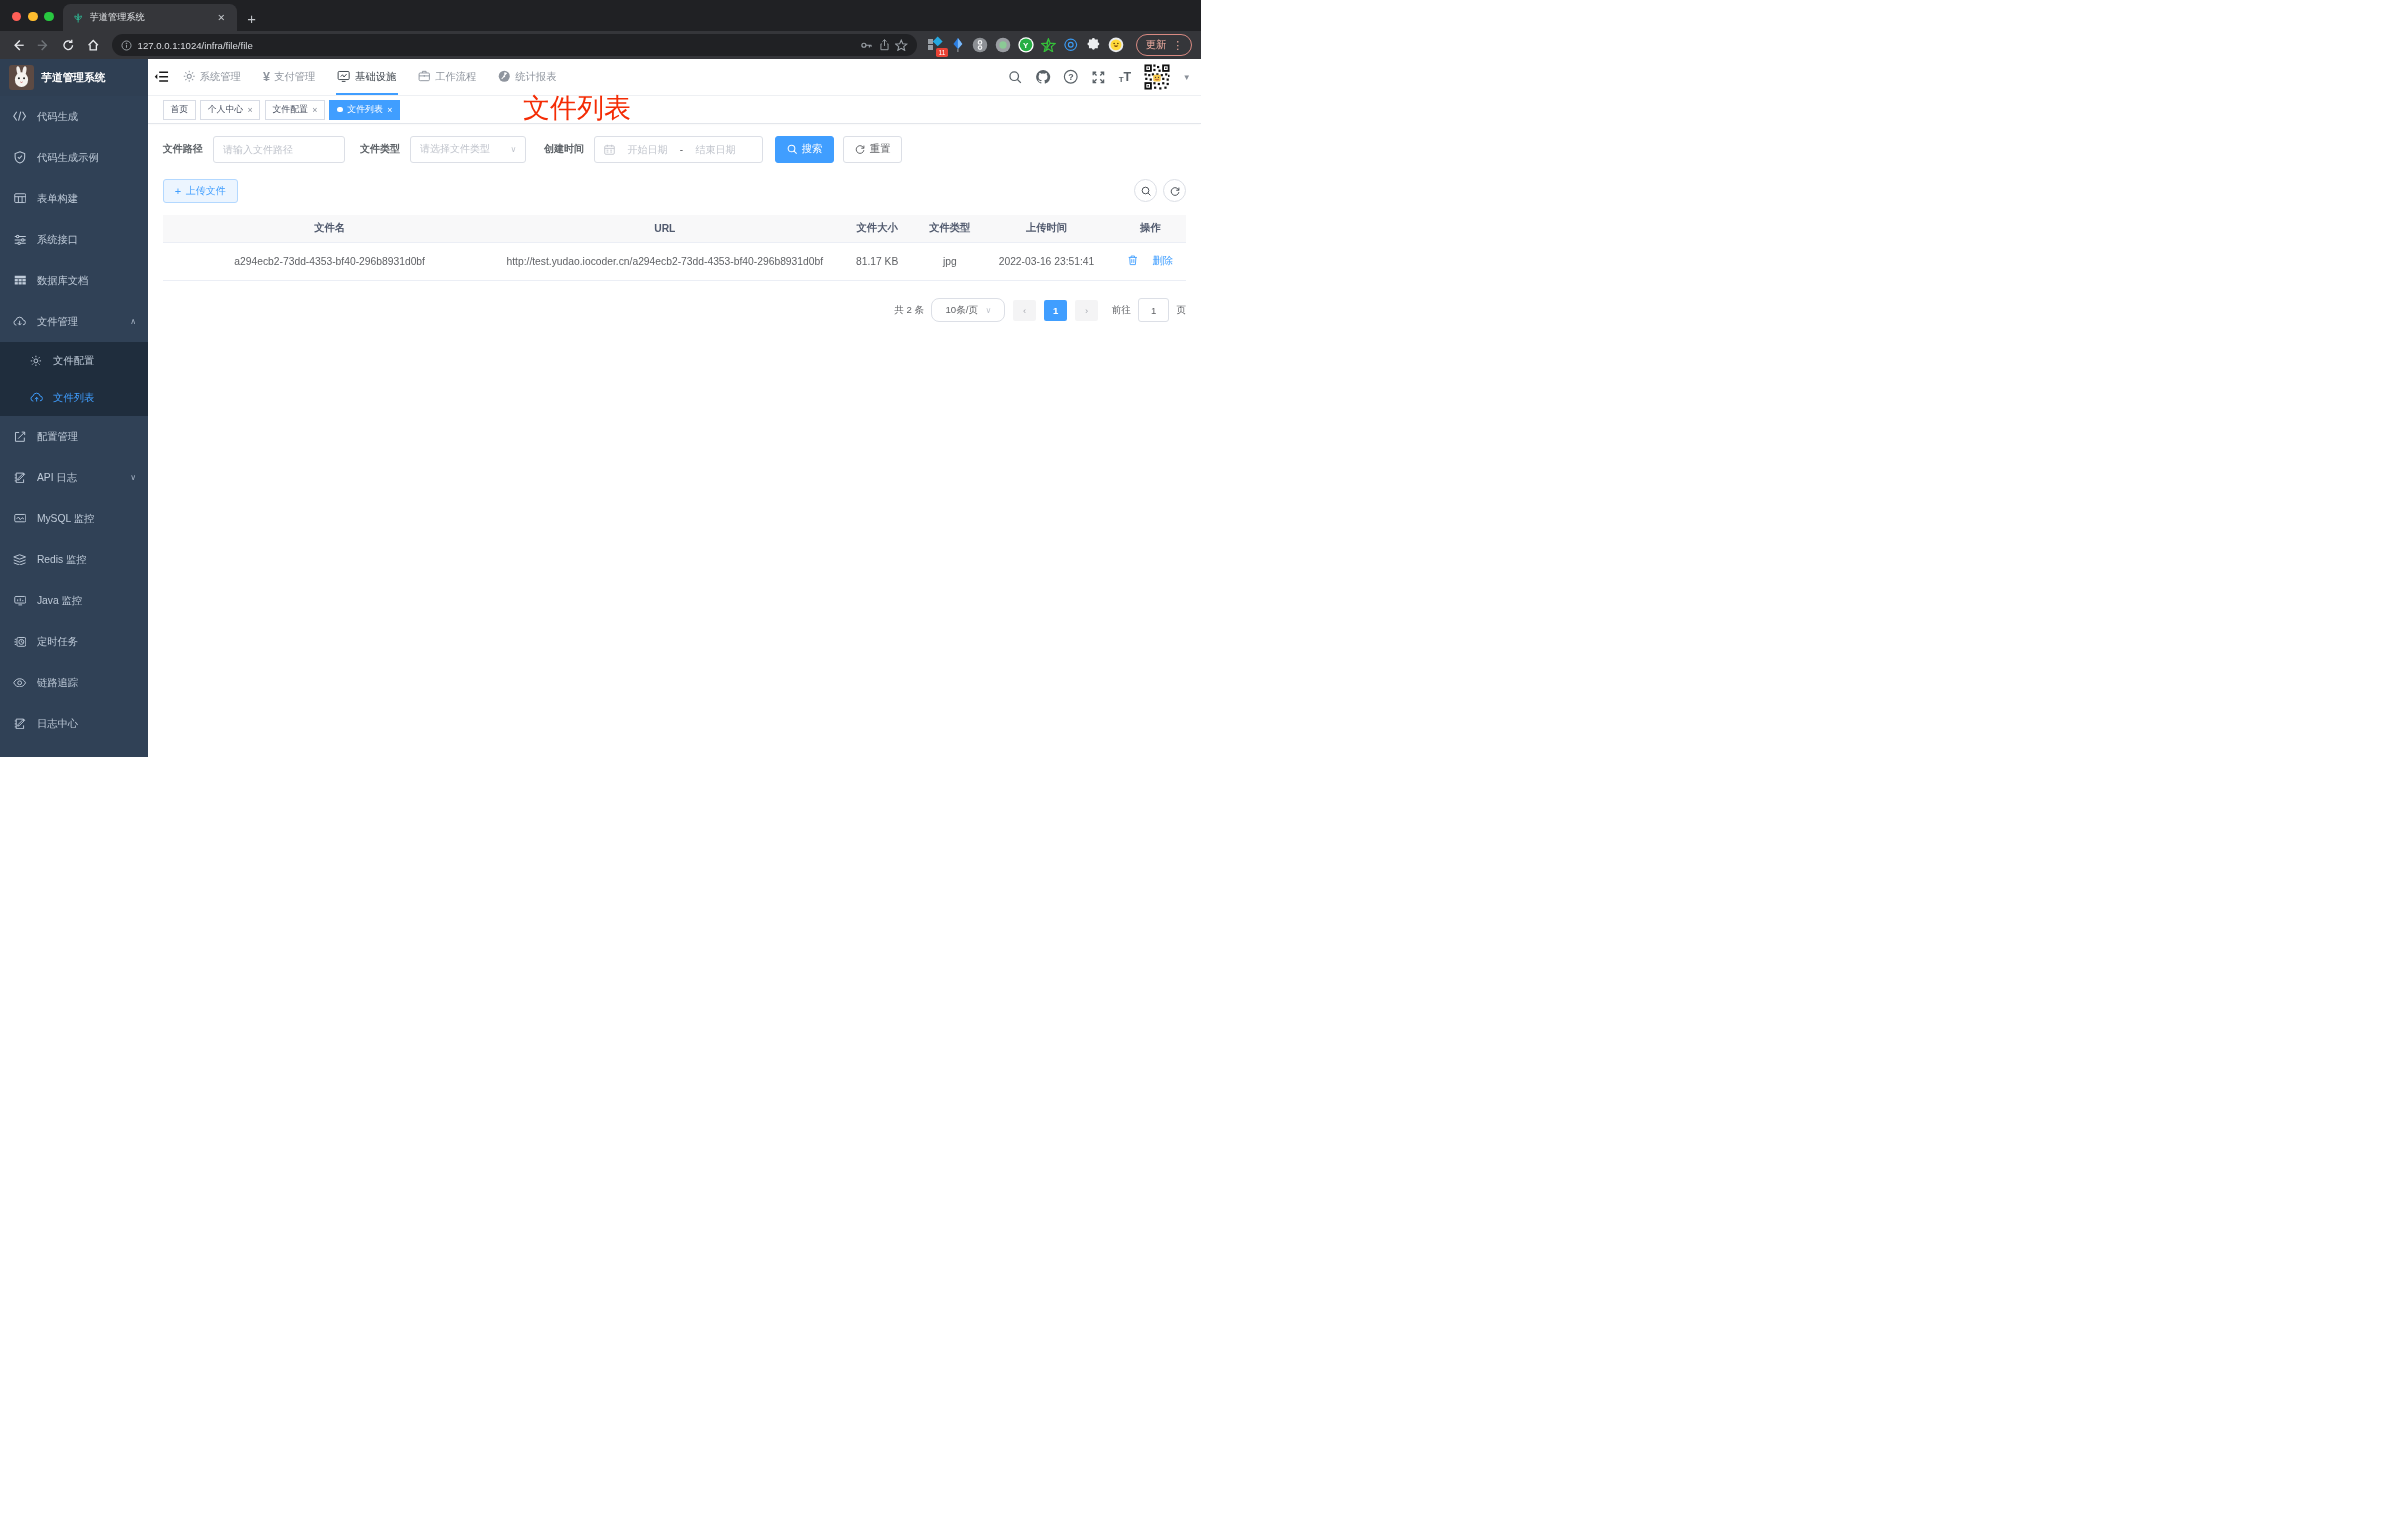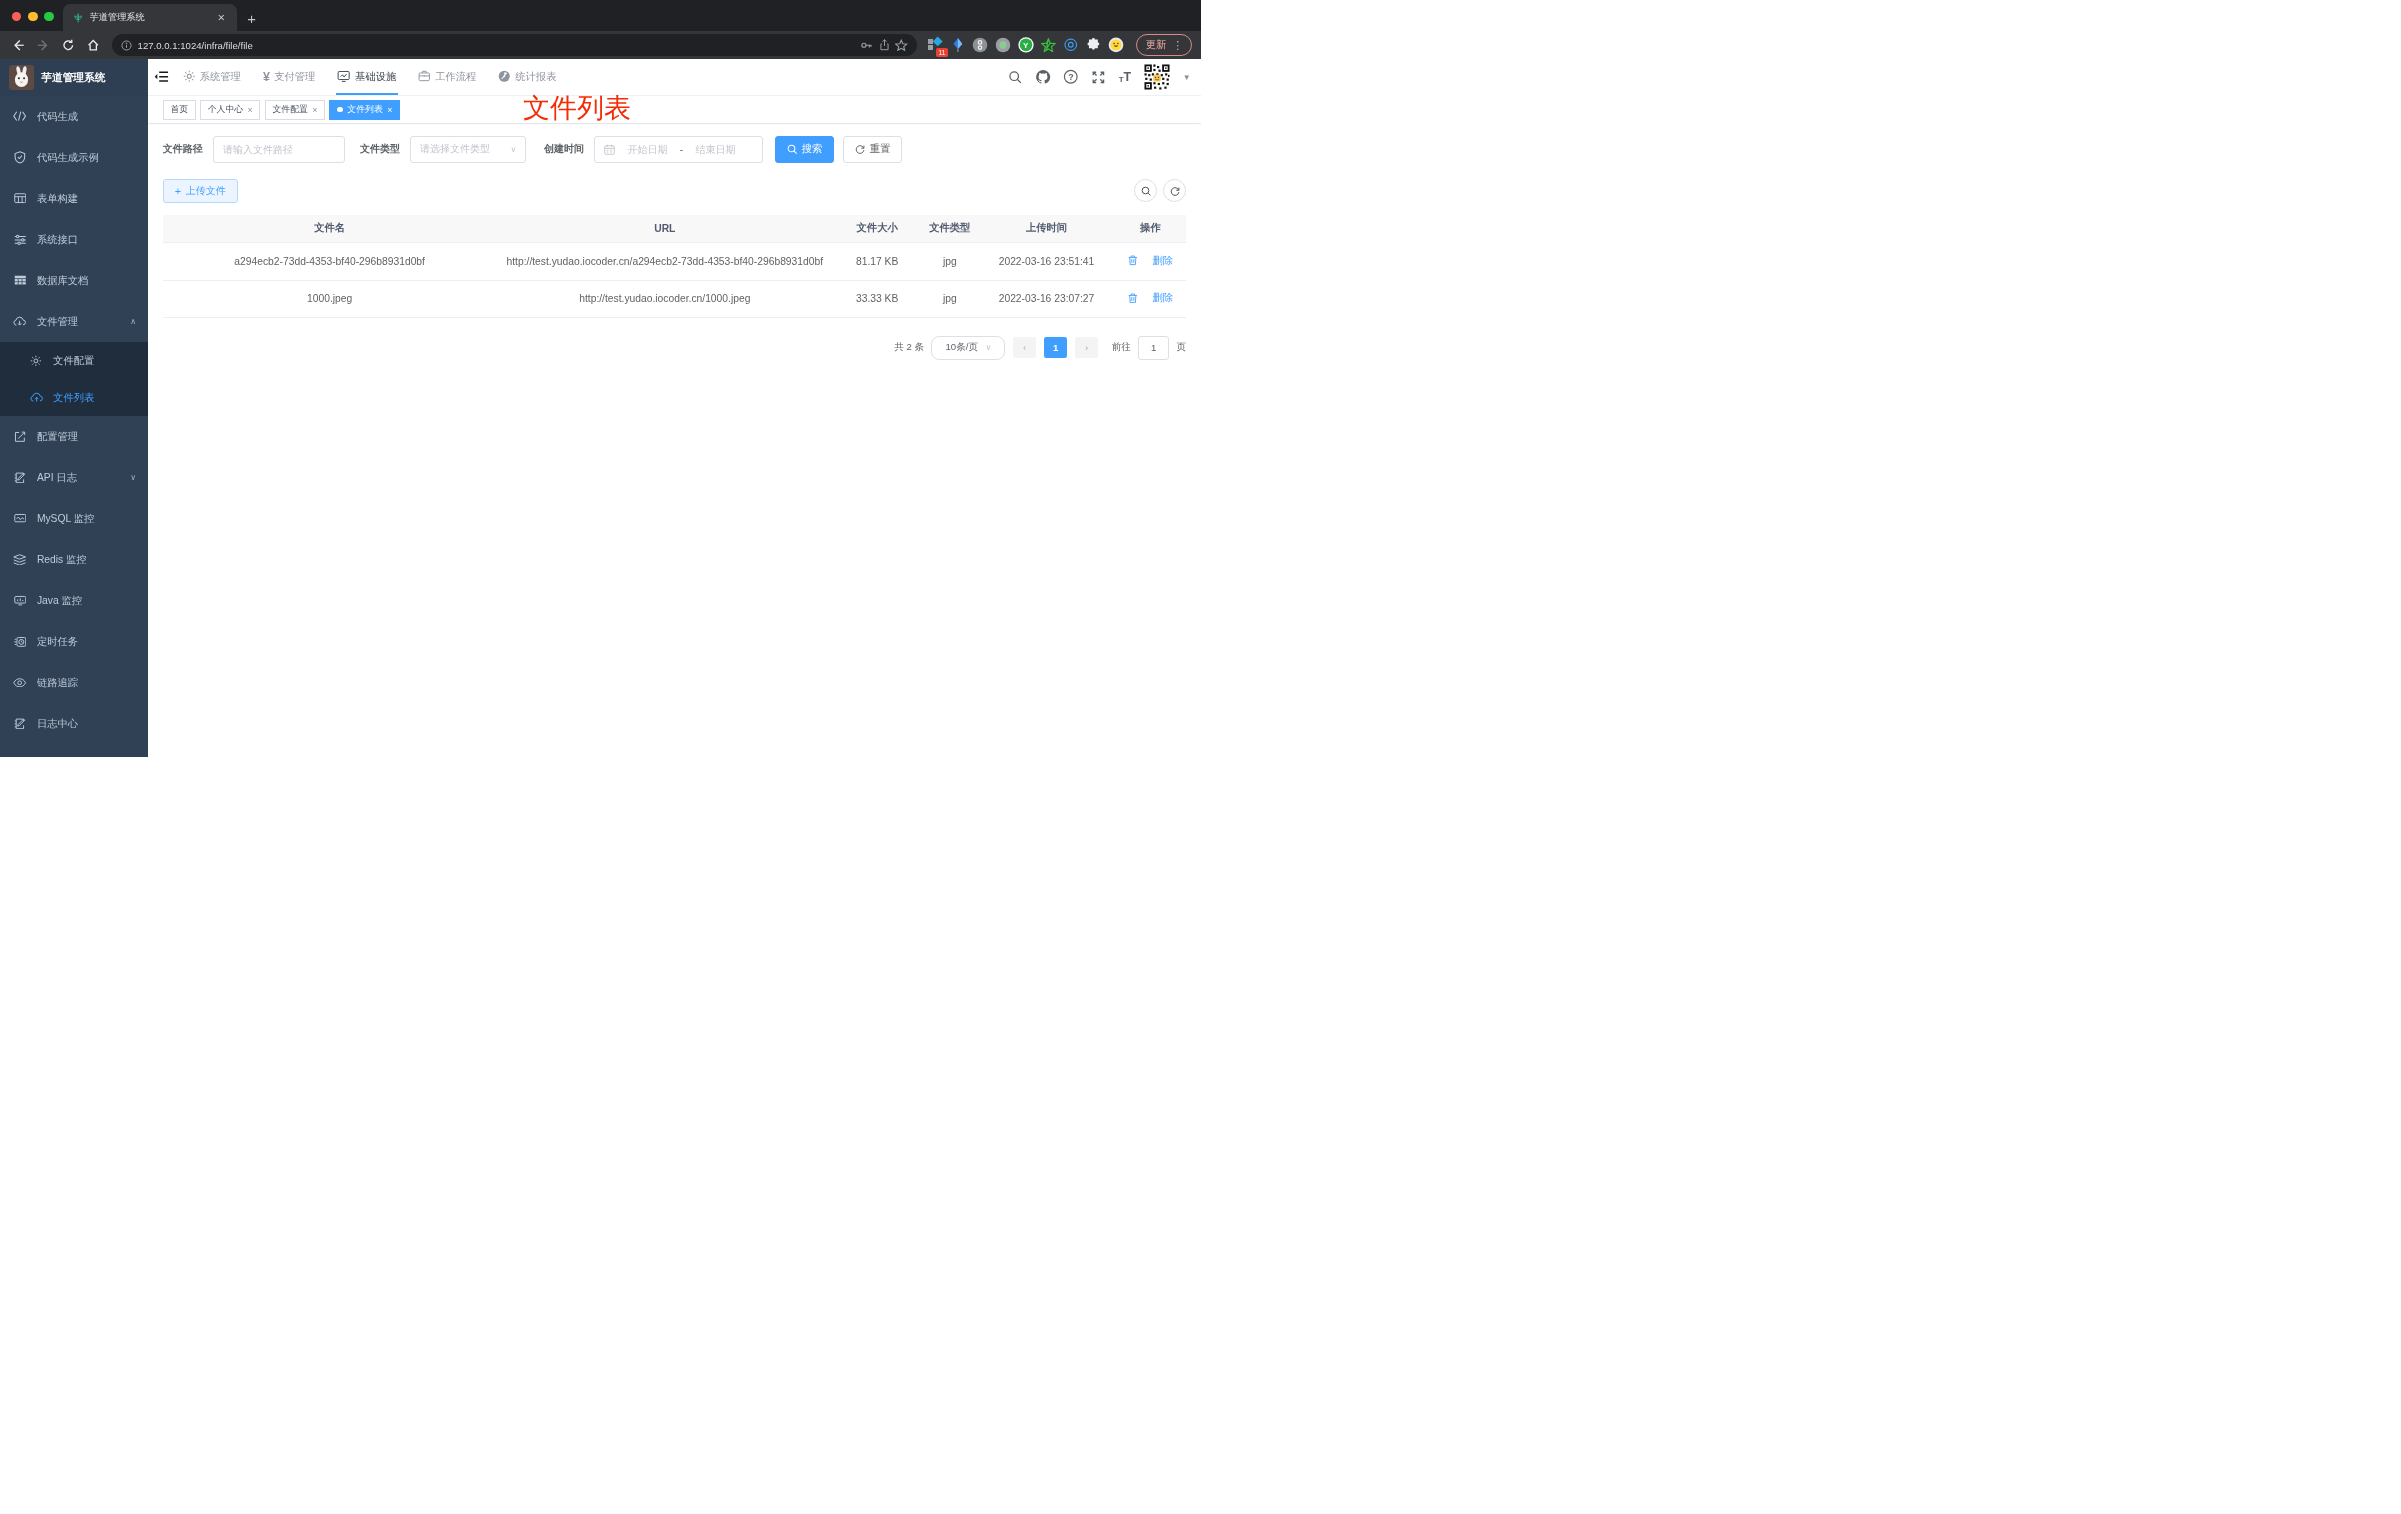--- a/index.html
+++ b/index.html
@@ -667,33 +667,20 @@
               <td>81.17 KB</td>
               <td>jpg</td>
               <td>2022-03-16 23:51:41</td>
               <td><span class="del">
                     <svg width="9.6" height="10.3" viewBox="0 0 14 15" fill="none" stroke="currentColor" stroke-width="1.3">
                       <path d="M1 3.5 H13 M4.5 3.5 V1.5 H9.5 V3.5 M2.5 3.5 L3.2 14 H10.8 L11.5 3.5 M5.5 6 V11.5 M8.5 6 V11.5"></path>
                     </svg>
                     <span>删除</span>
                   </span></td>
             </tr>
-            <tr>
-              <td>1000.jpeg</td>
-              <td>http://test.yudao.iocoder.cn/1000.jpeg</td>
-              <td>33.33 KB</td>
-              <td>jpg</td>
-              <td>2022-03-16 23:07:27</td>
-              <td><span class="del">
-                    <svg width="9.6" height="10.3" viewBox="0 0 14 15" fill="none" stroke="currentColor" stroke-width="1.3">
-                      <path d="M1 3.5 H13 M4.5 3.5 V1.5 H9.5 V3.5 M2.5 3.5 L3.2 14 H10.8 L11.5 3.5 M5.5 6 V11.5 M8.5 6 V11.5"></path>
-                    </svg>
-                    <span>删除</span>
-                  </span></td>
-            </tr>
           </tbody>
         </table>
 
         <div class="pager">
           <span>共 2 条</span>
           <div class="psel">
             <span>10条/页</span>
             <span class="chevd">∨</span>
           </div>
           <span class="pbtn">‹</span>

